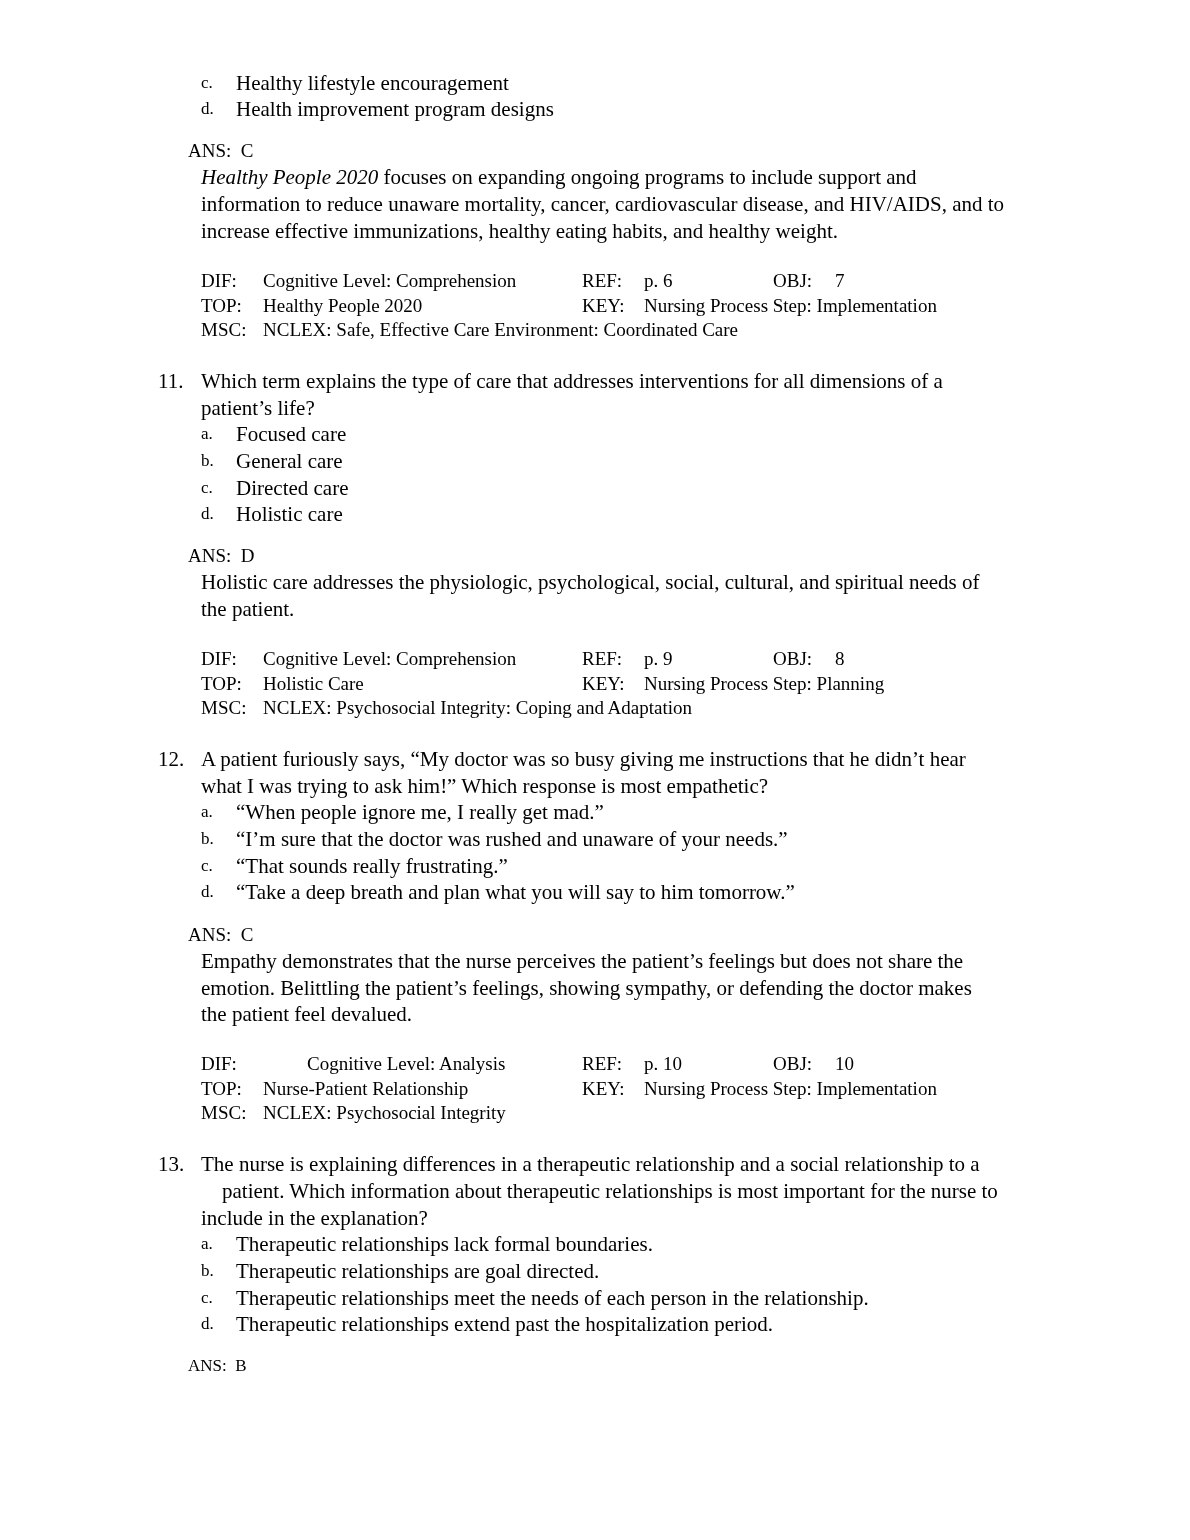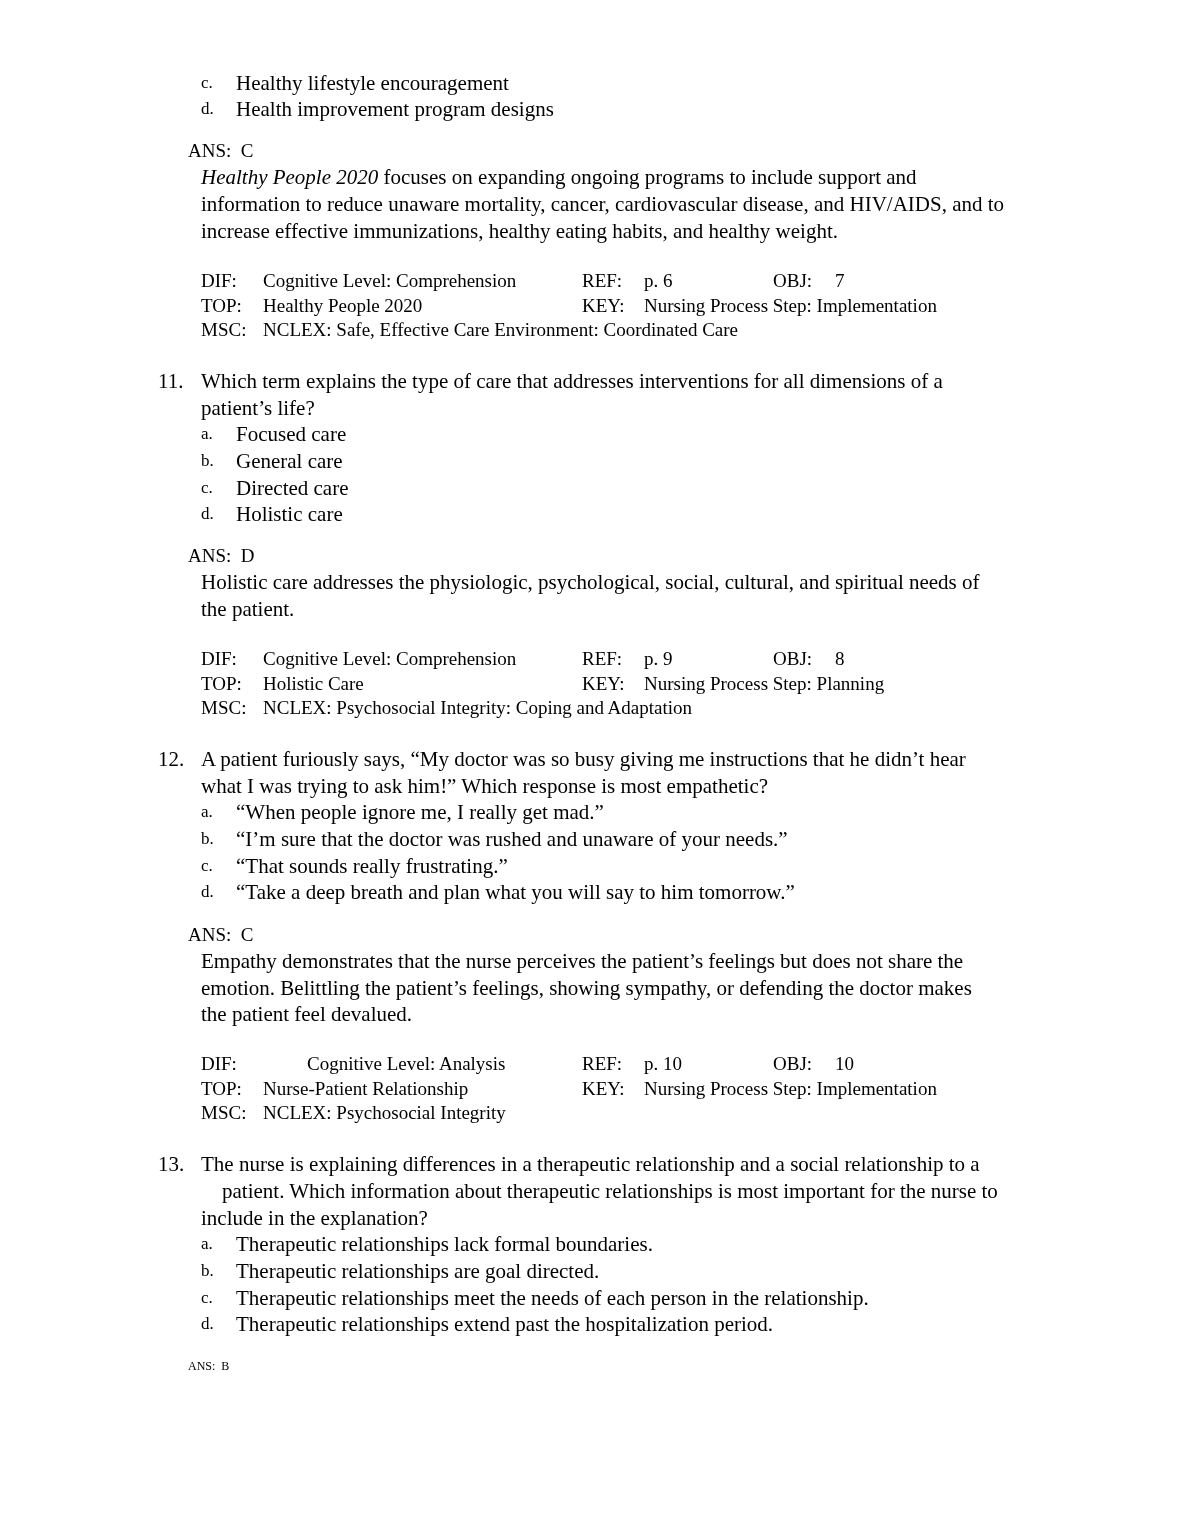--- a/index.html
+++ b/index.html
@@ -141,16 +141,16 @@
 
   <span class="opt-letter" style="left:201px; top:1231px;">a.</span>
   <span class="opt-text" style="left:236px; top:1231px;">Therapeutic relationships lack formal boundaries.</span>
   <span class="opt-letter" style="left:201px; top:1258px;">b.</span>
   <span class="opt-text" style="left:236px; top:1258px;">Therapeutic relationships are goal directed.</span>
   <span class="opt-letter" style="left:201px; top:1285px;">c.</span>
   <span class="opt-text" style="left:236px; top:1285px;">Therapeutic relationships meet the needs of each person in the relationship.</span>
   <span class="opt-letter" style="left:201px; top:1311px;">d.</span>
   <span class="opt-text" style="left:236px; top:1311px;">Therapeutic relationships extend past the hospitalization period.</span>
 
-  <div class="ans" style="top:1353px; font-size:12px;">
+  <div class="ans" style="top:1353px; font-size:17px;">
     <span>ANS:</span>&nbsp;&nbsp;<span>B</span>
   </div>
 </div>
 
 </body></html>

